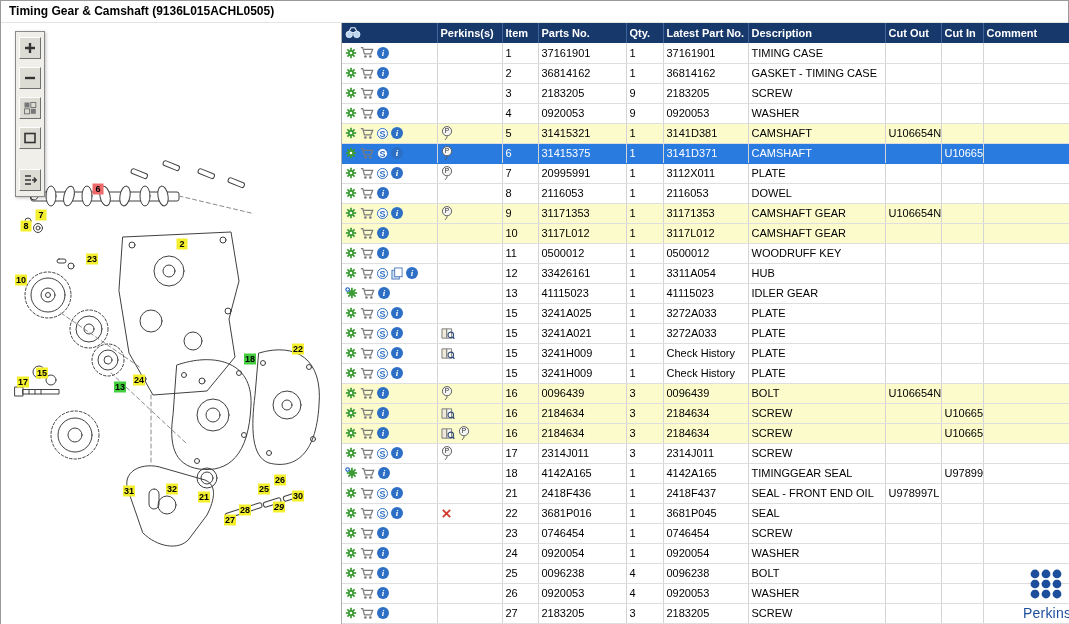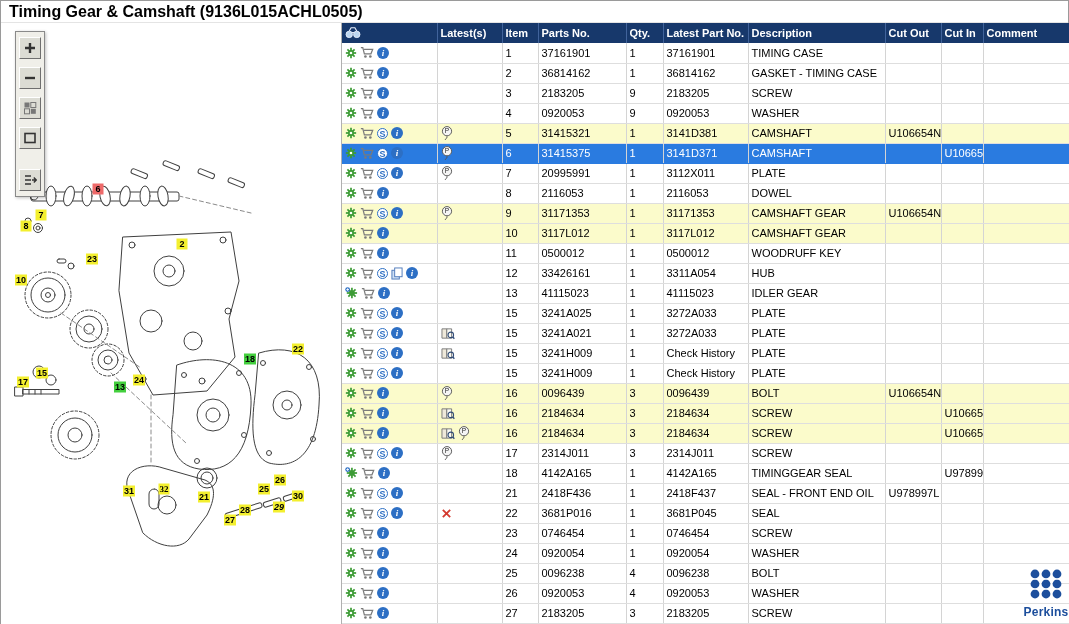--- a/index.html
+++ b/index.html
@@ -2,21 +2,21 @@
 <html><head>
 <meta charset="utf-8">
 <style>
   * { margin:0; padding:0; box-sizing:border-box; }
   html,body { width:1069px; height:624px; overflow:hidden; background:#fff;
               font-family:"Liberation Sans", sans-serif; }
   #app { position:relative; width:1069px; height:624px; background:#fff;
          border:1px solid #9a9a9a; }
 
   
-  .titlebar { height:22px; line-height:21px; padding-left:8px; font-size:16px;
+  .titlebar { height:22px; line-height:21px; padding-left:8px; font-size:12px;
               font-weight:bold; color:#000; background:#fff;
               border-bottom:1px solid #e4e4e4; }
 
   
   .left-panel { position:absolute; top:22px; left:0; width:340px; height:601px;
                 background:#fff; overflow:hidden; }
   .diagram-art { position:absolute; top:0; left:0; }
 
   .toolbar { position:absolute; left:14px; top:8px; width:30px; background:#f0efe9;
              border:1px solid #8a8a8a; padding:5px 2px; display:flex;
@@ -52,21 +52,21 @@
   .badge { display:inline-block; width:12px; height:12px; border-radius:50%;
            font-size:9px; line-height:12px; font-weight:bold; text-align:center;
            font-style:normal; }
   .badge-s { width:11px; height:11px; line-height:10px; background:#fff;
              border:1px solid #2d6fc4; color:#2d6fc4; }
   .badge-i { background:#2d6fc4; color:#fff; font-style:italic;
              font-family:"Liberation Serif", serif; }
 
   
   .logo { position:absolute; left:1022px; top:568px; width:46px; text-align:center; z-index:6; }
-  .logo-text { font-size:12px; font-weight:bold; color:#1c4e9c; letter-spacing:.2px; }
+  .logo-text { font-size:14px; font-weight:normal; color:#1c4e9c; letter-spacing:.2px; }
 </style>
 </head>
 <body>
 
 <div id="app">
 
   <div class="titlebar">Timing Gear &amp; Camshaft (9136L015ACHL0505)</div>
 
   <div class="left-panel">
 
@@ -174,21 +174,21 @@
         <span class="callout" style="left: 91px; top: 236px;">23</span>
         <span class="callout" style="left: 181px; top: 221px;">2</span>
         <span class="callout" style="left: 20px; top: 257px;">10</span>
         <span class="callout" style="left: 41px; top: 350px;">15</span>
         <span class="callout" style="left: 22px; top: 359px;">17</span>
         <span class="callout" style="left: 138px; top: 357px;">24</span>
         <span class="callout green" style="left: 119px; top: 364px;">13</span>
         <span class="callout green" style="left: 249px; top: 336px;">18</span>
         <span class="callout" style="left: 297px; top: 326px;">22</span>
         <span class="callout" style="left: 128px; top: 468px;">31</span>
-        <span class="callout" style="left: 163px; top: 466px; font-family: Liberation Serif, serif;">32</span>
+        <span class="callout" style="left: 171px; top: 466px;">32</span>
         <span class="callout" style="left: 203px; top: 474px;">21</span>
         <span class="callout" style="left: 263px; top: 466px;">25</span>
         <span class="callout" style="left: 279px; top: 457px;">26</span>
         <span class="callout" style="left: 229px; top: 497px;">27</span>
         <span class="callout" style="left: 244px; top: 487px;">28</span>
         <span class="callout" style="left: 278px; top: 484px; font-style: italic;">29</span>
         <span class="callout" style="left: 297px; top: 473px;">30</span>
       </div>
 
     <div class="toolbar" id="toolbar">
@@ -240,21 +240,21 @@
         </colgroup>
       <thead>
           <tr id="headrow">
             <th><span class="ic">
                 <svg width="16" height="13" viewBox="0 0 17 13">
                   <circle cx="4.5" cy="8.5" r="3.4" fill="#bcd6f0" stroke="#e8eefb"></circle>
                   <circle cx="12.5" cy="8.5" r="3.4" fill="#bcd6f0" stroke="#e8eefb"></circle>
                   <path d="M4.5 5 L6.5 1.5 h4 L12.5 5 M7.5 6.5 h2" fill="none" stroke="#e8eefb" stroke-width="1.2"></path>
                 </svg>
               </span></th>
-            <th><span>Latest(s)</span></th>
+            <th><span>Perkins(s)</span></th>
             <th><span>Item</span></th>
             <th><span>Parts No.</span></th>
             <th><span>Qty.</span></th>
             <th><span>Latest Part No.</span></th>
             <th><span>Description</span></th>
             <th><span>Cut Out</span></th>
             <th><span>Cut In</span></th>
             <th><span>Comment</span></th>
           </tr>
         </thead>

